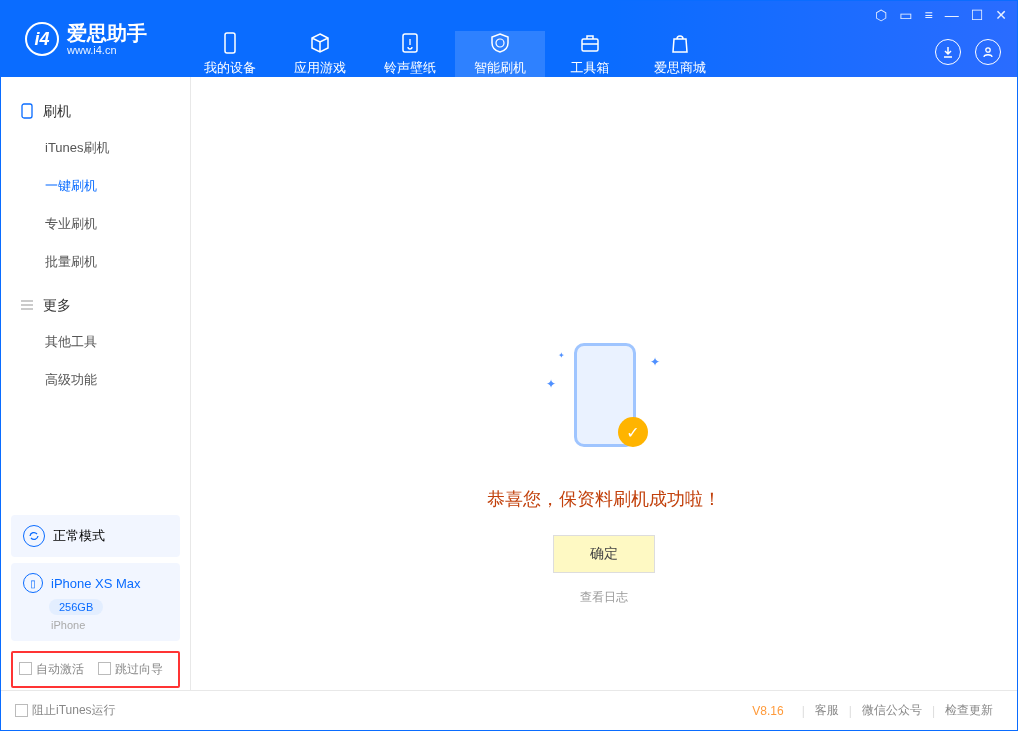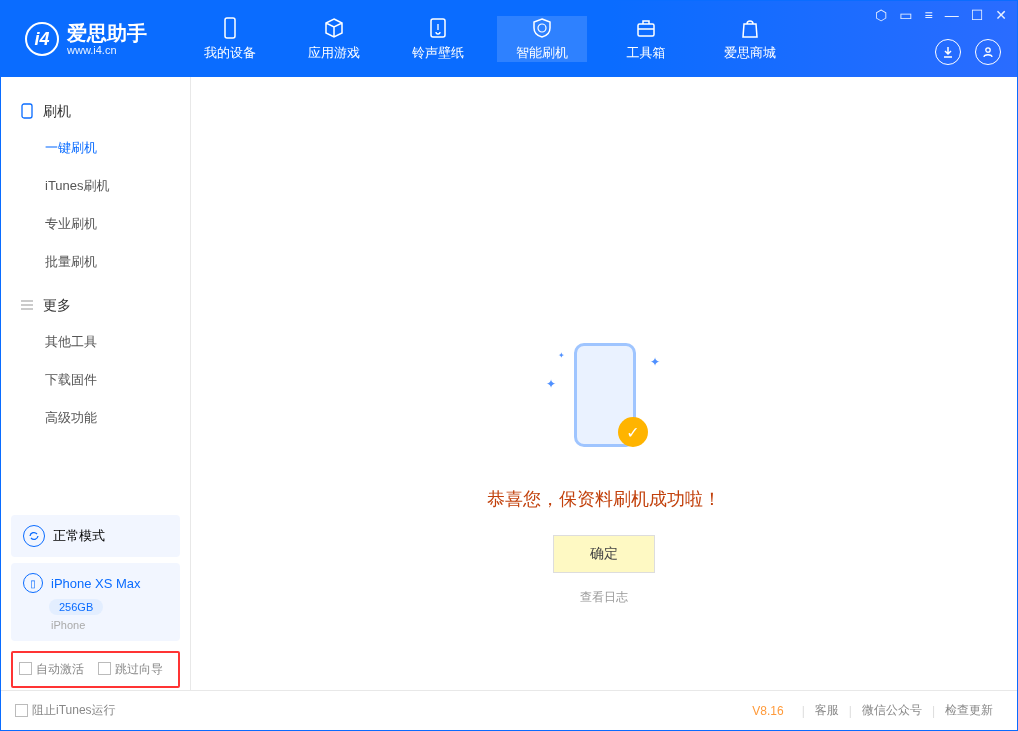--- a/index.html
+++ b/index.html
@@ -8,21 +8,21 @@
 .window { width: 1018px; height: 731px; border: 1px solid #0a6cff; display: flex; flex-direction: column; }
 
 
 .header { height: 76px; background: linear-gradient(90deg, #0a6cff 0%, #0a6cff 60%, #2a6cff 100%); display: flex; align-items: stretch; color: #fff; position: relative; }
 .logo-area { display: flex; align-items: center; padding: 0 18px 0 24px; }
 .logo-badge { width: 34px; height: 34px; border: 2px solid #fff; border-radius: 50%; display: flex; align-items: center; justify-content: center; font-weight: bold; font-style: italic; font-size: 18px; margin-right: 8px; }
 .logo-text { display: flex; flex-direction: column; line-height: 1.1; }
 .logo-title { font-size: 20px; font-weight: bold; }
 .logo-sub { font-size: 11px; opacity: .9; }
 
-.nav { display: flex; align-items: center; margin-left: 20px; gap: 14px; }
+.nav { display: flex; align-items: flex-end; margin-left: 20px; }
 .nav-item { width: 90px; display: flex; flex-direction: column; align-items: center; justify-content: center; cursor: pointer; font-size: 13px; position: relative; }
 .nav-item.active { background: rgba(255,255,255,.15); }
 .nav-icon { width: 24px; height: 24px; margin-bottom: 4px; display: flex; align-items: center; justify-content: center; }
 
 .win-ctrls { position: absolute; right: 10px; top: 6px; display: flex; gap: 12px; align-items: center; color: #fff; }
 .win-ctrls span { cursor: pointer; font-size: 14px; opacity: .9; }
 .hdr-right { position: absolute; right: 16px; bottom: 12px; display: flex; gap: 14px; }
 .hdr-circ { width: 26px; height: 26px; border: 1.8px solid #fff; border-radius: 50%; display: flex; align-items: center; justify-content: center; cursor: pointer; }
 
 
@@ -155,36 +155,35 @@
     <div class="sidebar">
       <div class="sb-group">
         <div class="sb-head">
           <span class="sb-head-icon">
               <svg width="12" height="16" viewBox="0 0 12 16">
                 <rect x="1" y="1" width="10" height="14" rx="2" fill="none" stroke="#0a6cff" stroke-width="1.3"></rect>
               </svg>
             </span>
           <span>刷机</span>
         </div>
+        <div class="sb-item">iTunes刷机</div>
         <div class="sb-item active">一键刷机</div>
-        <div class="sb-item">iTunes刷机</div>
         <div class="sb-item">专业刷机</div>
         <div class="sb-item">批量刷机</div>
       </div>
       <div class="sb-group">
         <div class="sb-head">
           <span class="sb-head-icon">
               <svg width="14" height="12" viewBox="0 0 14 12">
                 <path d="M1 2 L13 2 M1 6 L13 6 M1 10 L13 10" stroke="#bbb" stroke-width="1.3"></path>
               </svg>
             </span>
           <span>更多</span>
         </div>
         <div class="sb-item">其他工具</div>
-        <div class="sb-item">下载固件</div>
         <div class="sb-item">高级功能</div>
       </div>
 
       <div class="sb-footer">
         <div class="sb-card">
           <span class="ico">
               <svg width="12" height="12" viewBox="0 0 12 12">
                 <path d="M2 6 a4 4 0 0 1 7 -2 M10 6 a4 4 0 0 1 -7 2" stroke="#0a6cff" stroke-width="1.3" fill="none"></path>
               </svg>
             </span>

